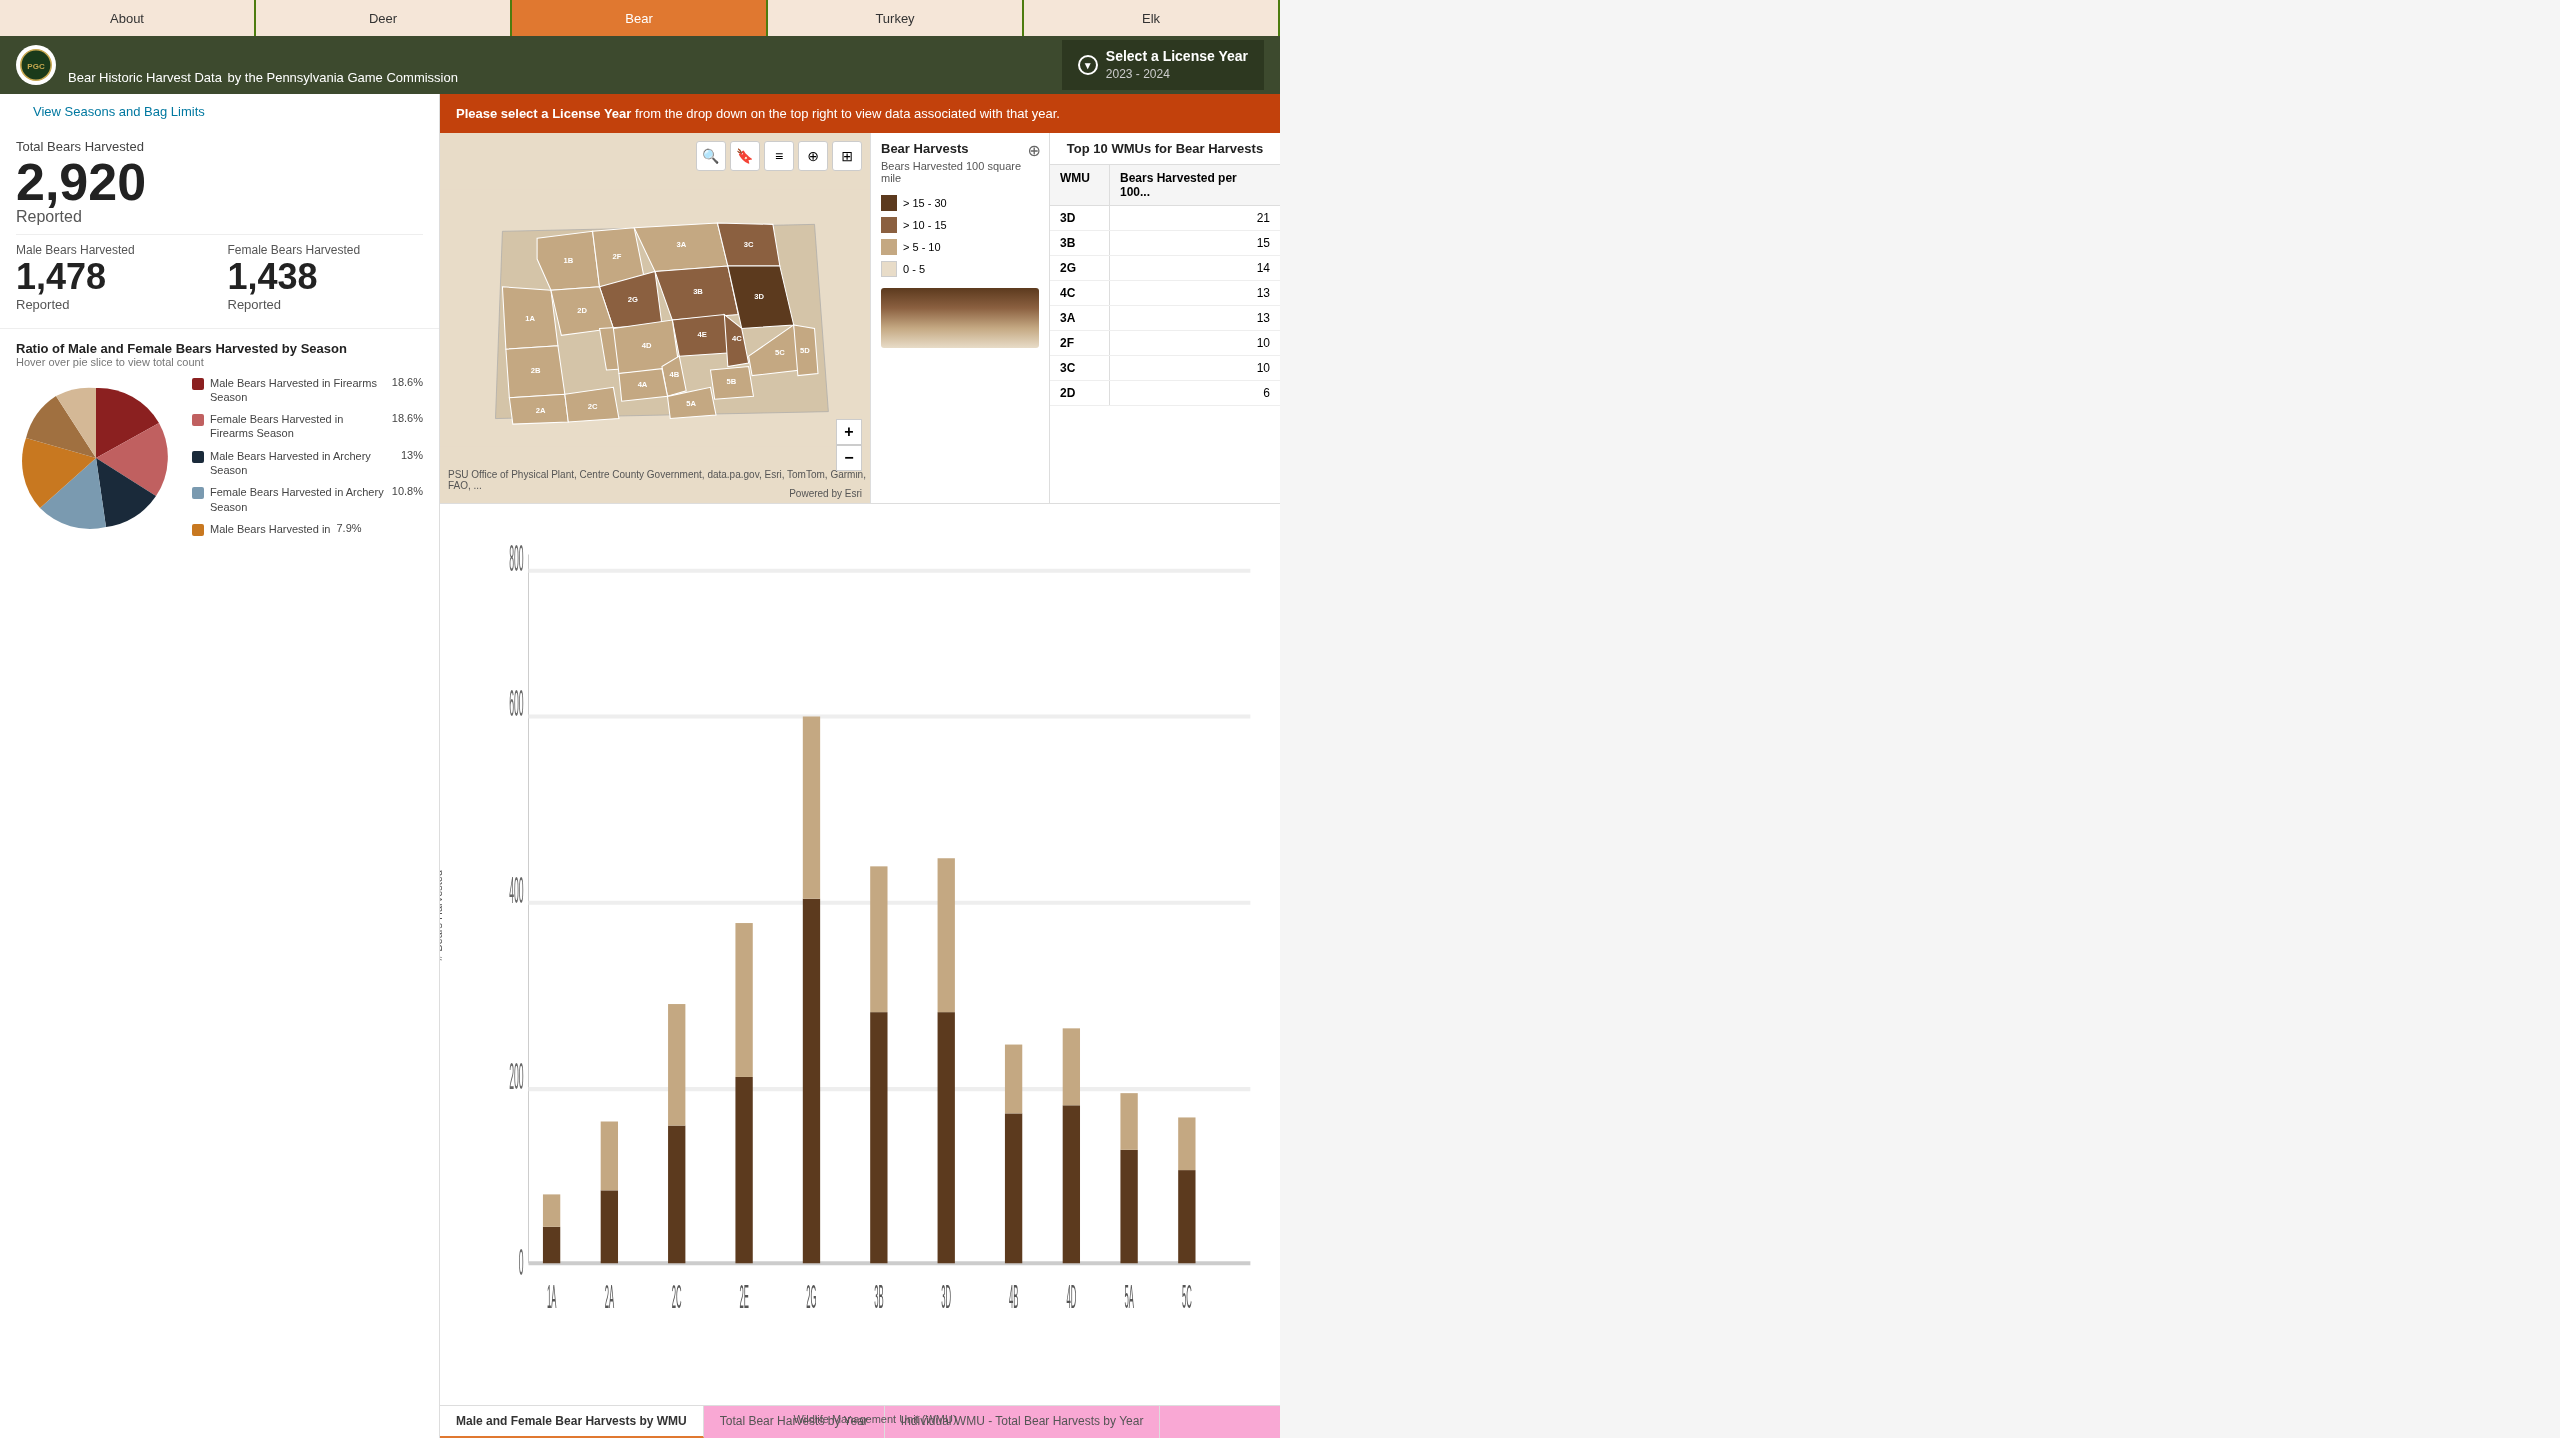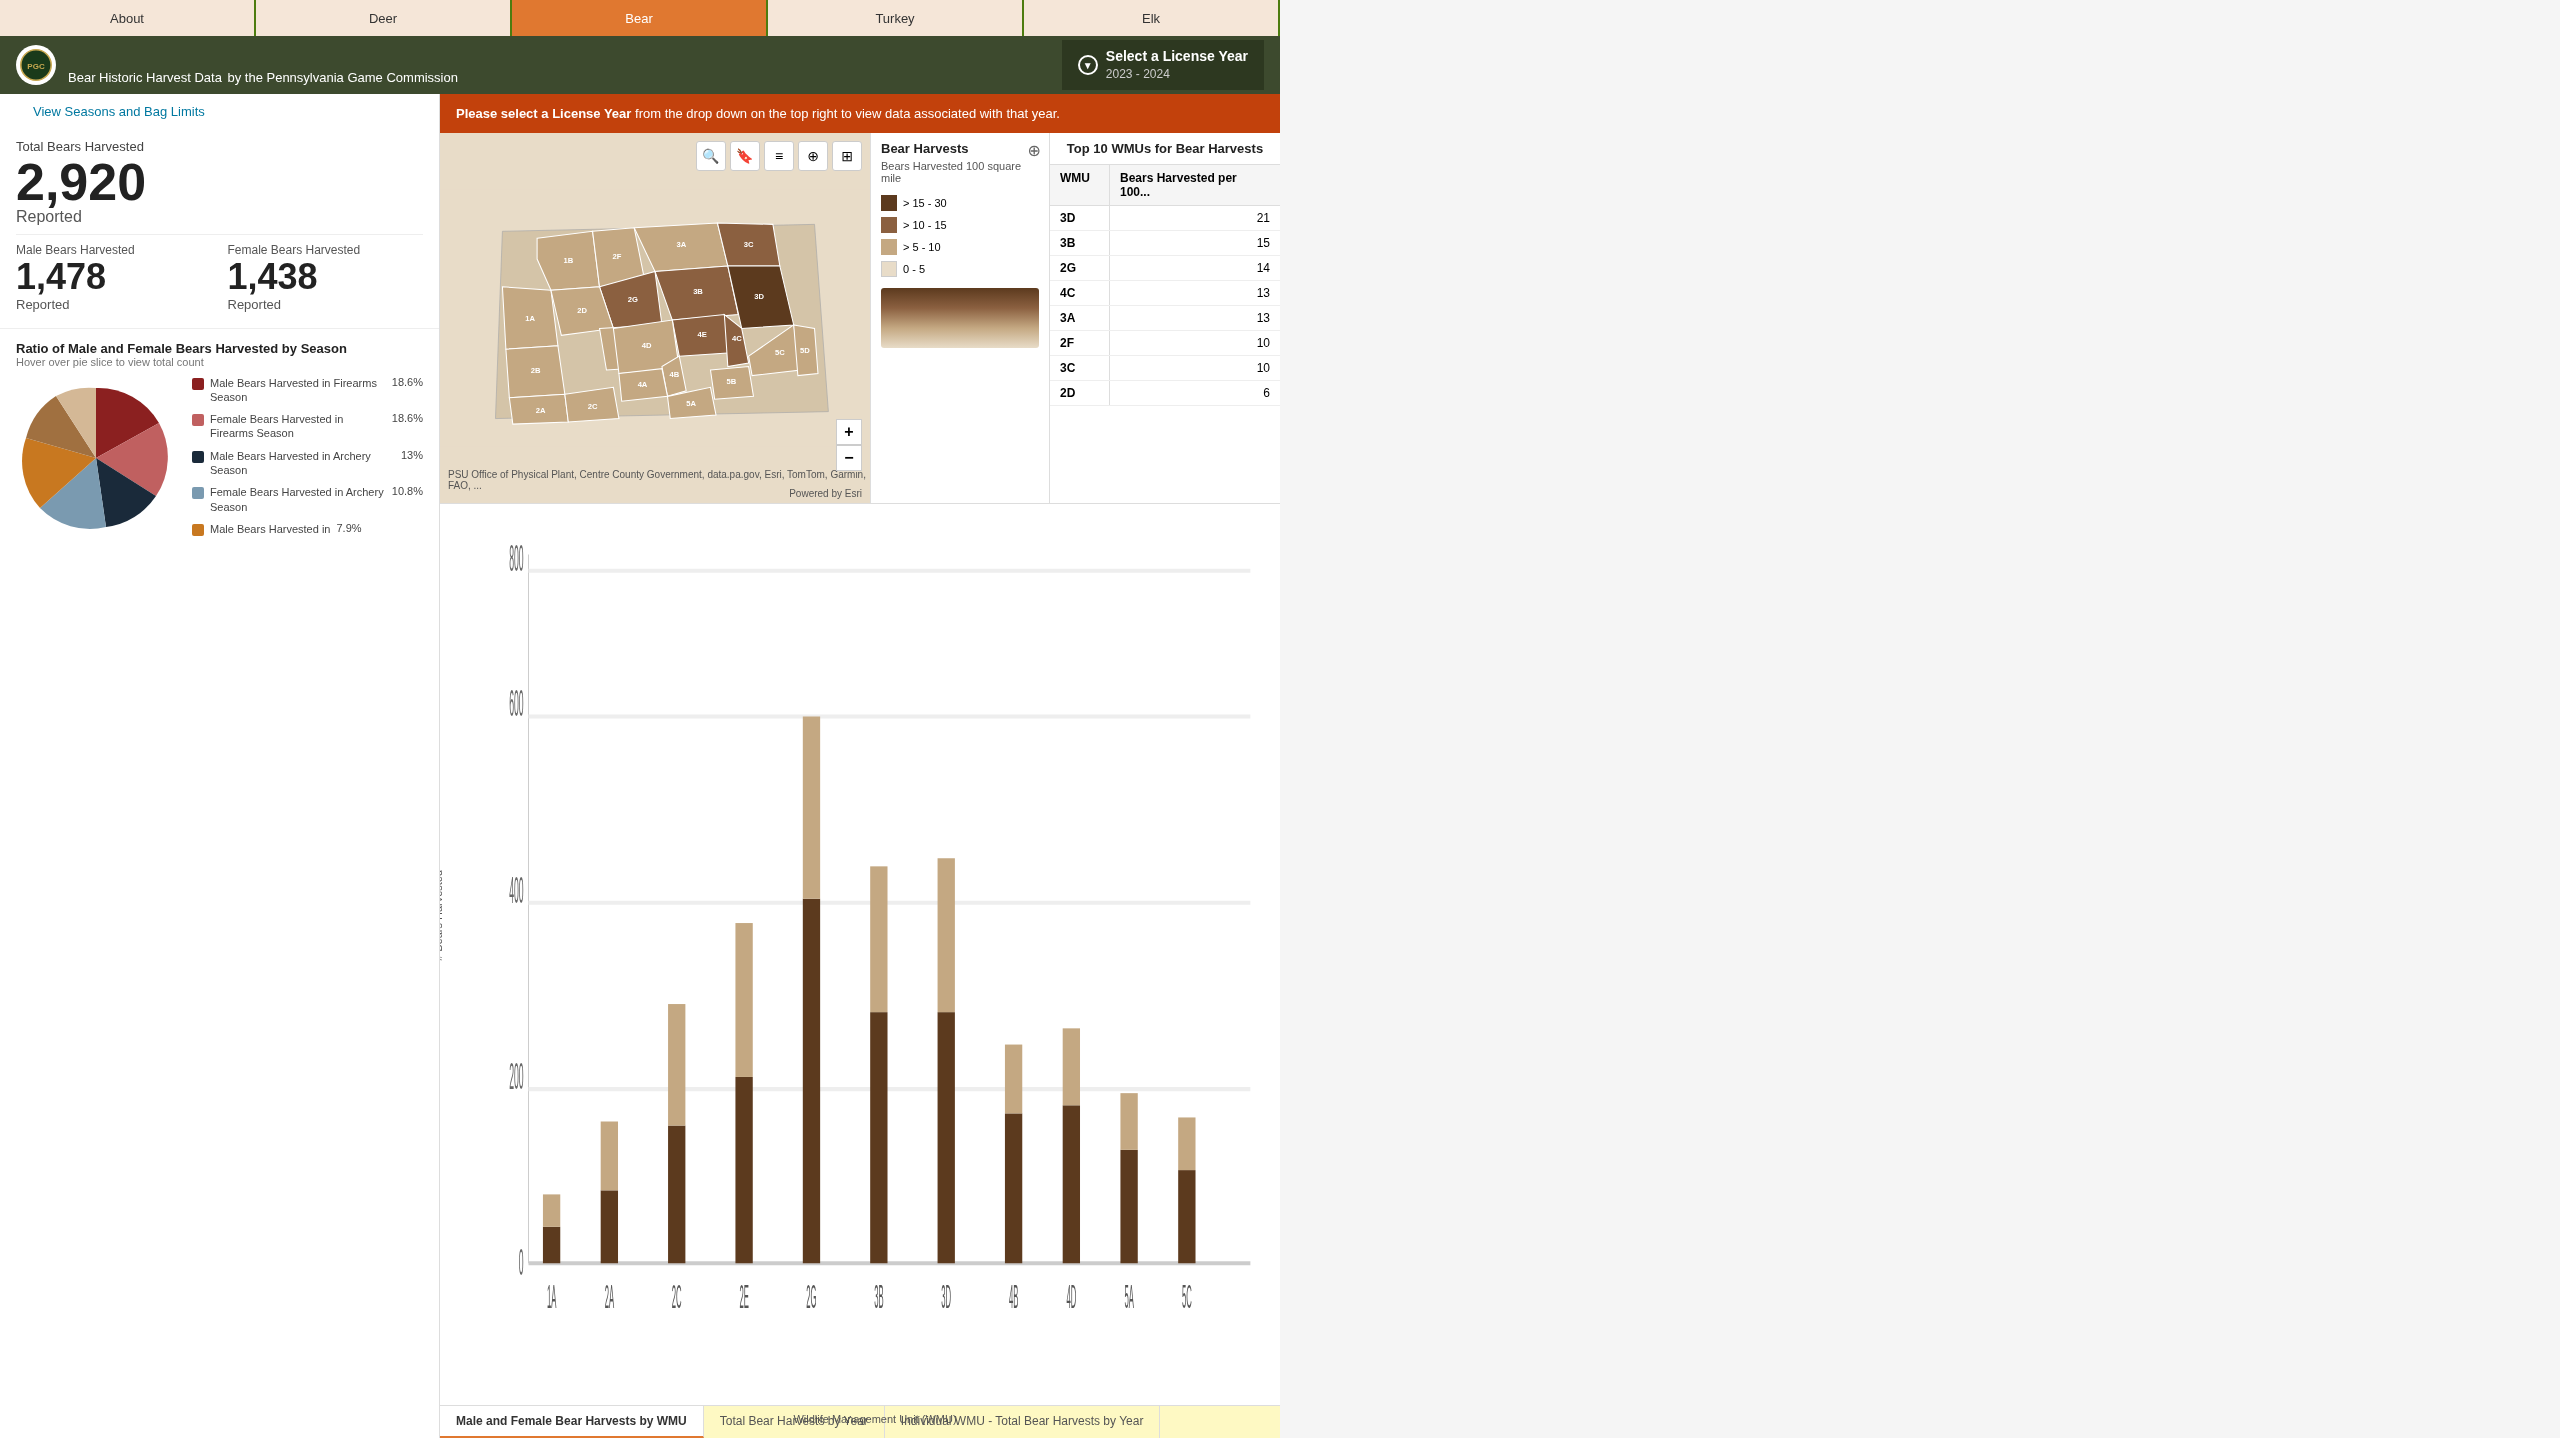--- a/index.html
+++ b/index.html
@@ -371,21 +371,21 @@
       flex: 1;
       background: white;
       border-top: 1px solid #ddd;
       overflow: hidden;
       display: flex;
       flex-direction: column;
     }
     .chart-tabs {
       display: flex;
       border-top: 1px solid #ddd;
-      background: #fef9c3;
+      background: #f9a8d4;
       text-align: right;
     }
     .chart-tab {
       padding: 8px 16px;
       font-size: 12px;
       cursor: pointer;
       border-right: 1px solid #ddd;
       color: #555;
     }
     .chart-tab.active {

